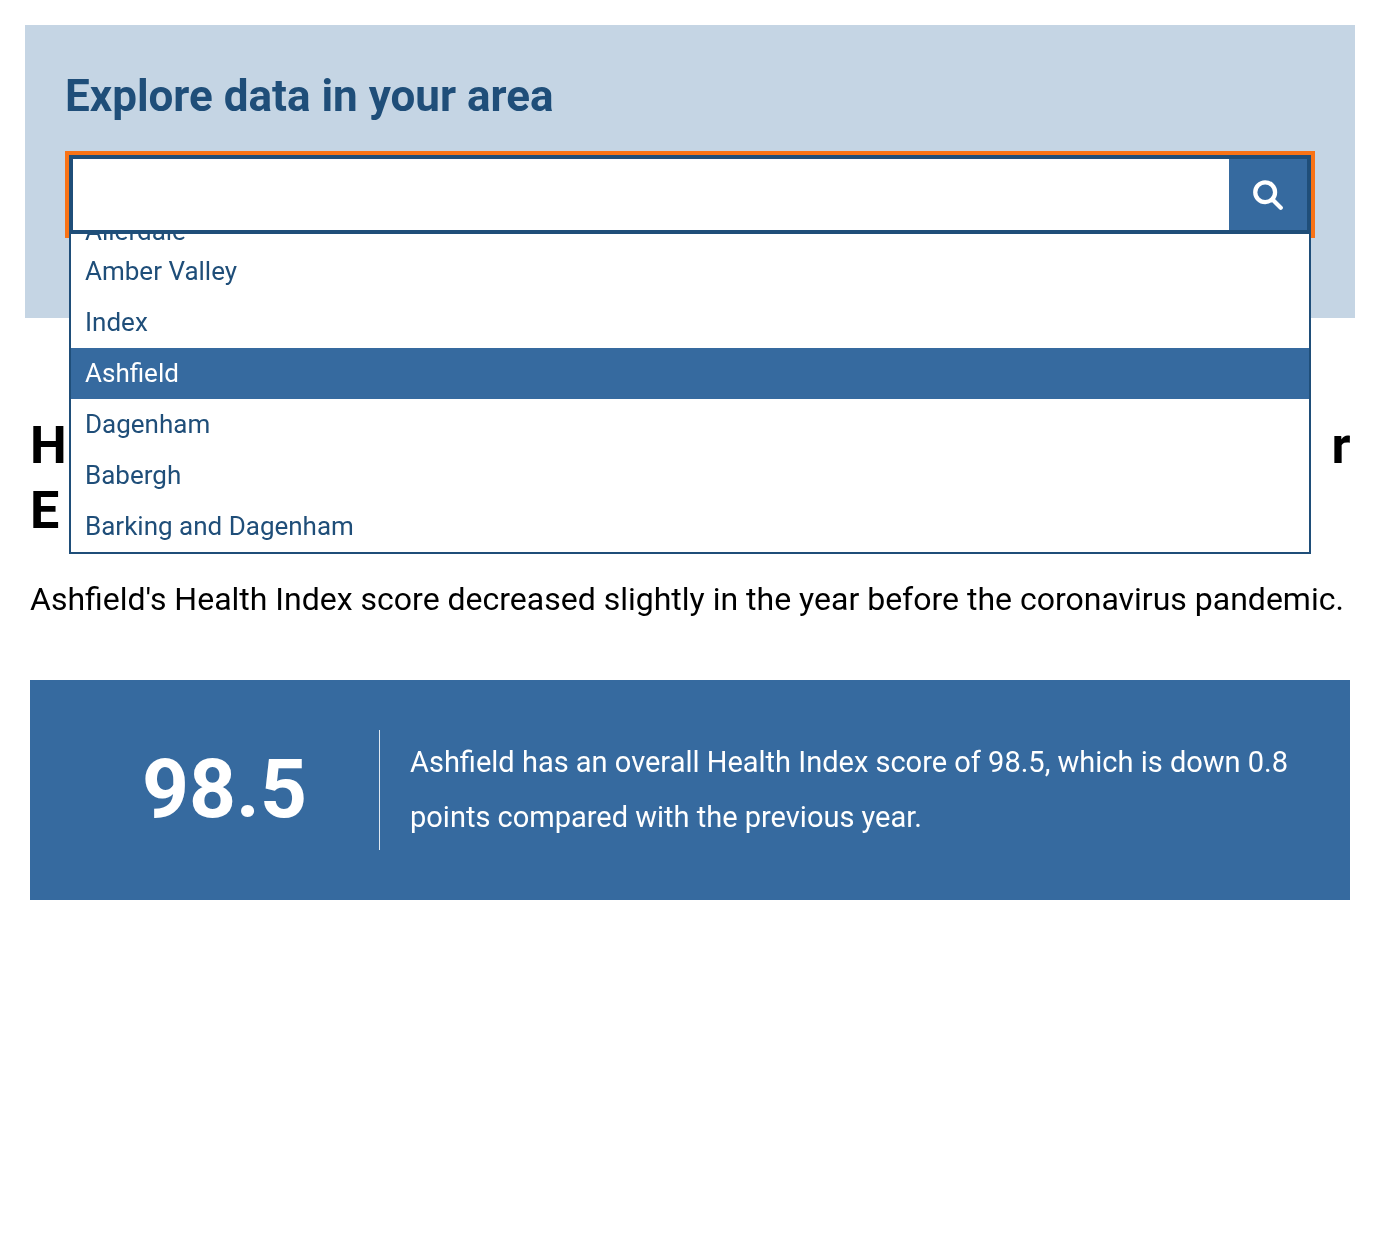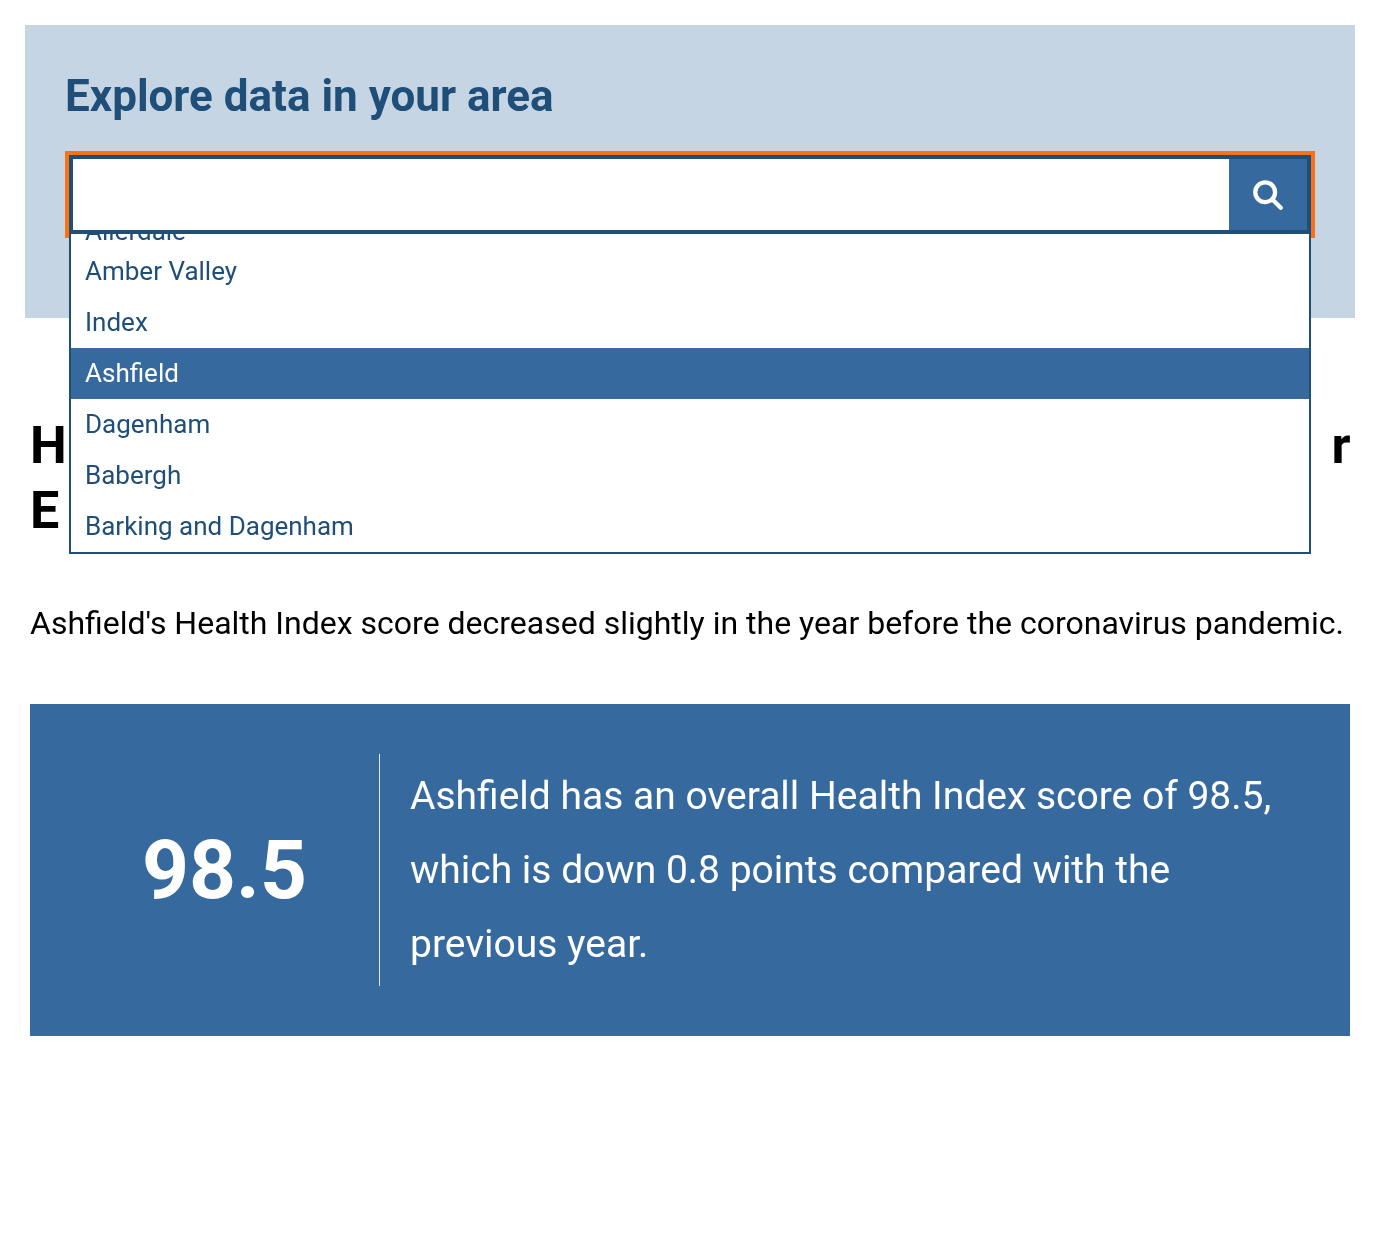--- a/index.html
+++ b/index.html
@@ -92,21 +92,21 @@
       font-size: 52px;
       font-weight: 700;
       color: #000;
       margin-top: 95px;
       line-height: 1.25;
       letter-spacing: -0.5px;
     }
     .summary-text {
       font-size: 32px;
       color: #000;
-      margin-top: 56px;
+      margin-top: 32px;
       line-height: 1.55;
     }
     .score-panel {
       background: #366a9f;
       color: #fff;
       margin-top: 55px;
       padding: 50px 50px 50px 50px;
       display: flex;
       align-items: center;
       gap: 30px;
@@ -118,21 +118,21 @@
       border-right: 1px solid rgba(255,255,255,0.85);
       line-height: 1.2;
       min-width: 300px;
       text-align: center;
       align-self: stretch;
       display: flex;
       align-items: center;
       justify-content: center;
     }
     .score-description {
-      font-size: 39px;
+      font-size: 29px;
       line-height: 1.9;
       padding: 5px 10px 5px 0;
     }
   </style>
 </head>
 <body>
 
 <div class="search-panel">
   <h2 class="search-title">Explore data in your area</h2>
   <div class="search-wrapper">

